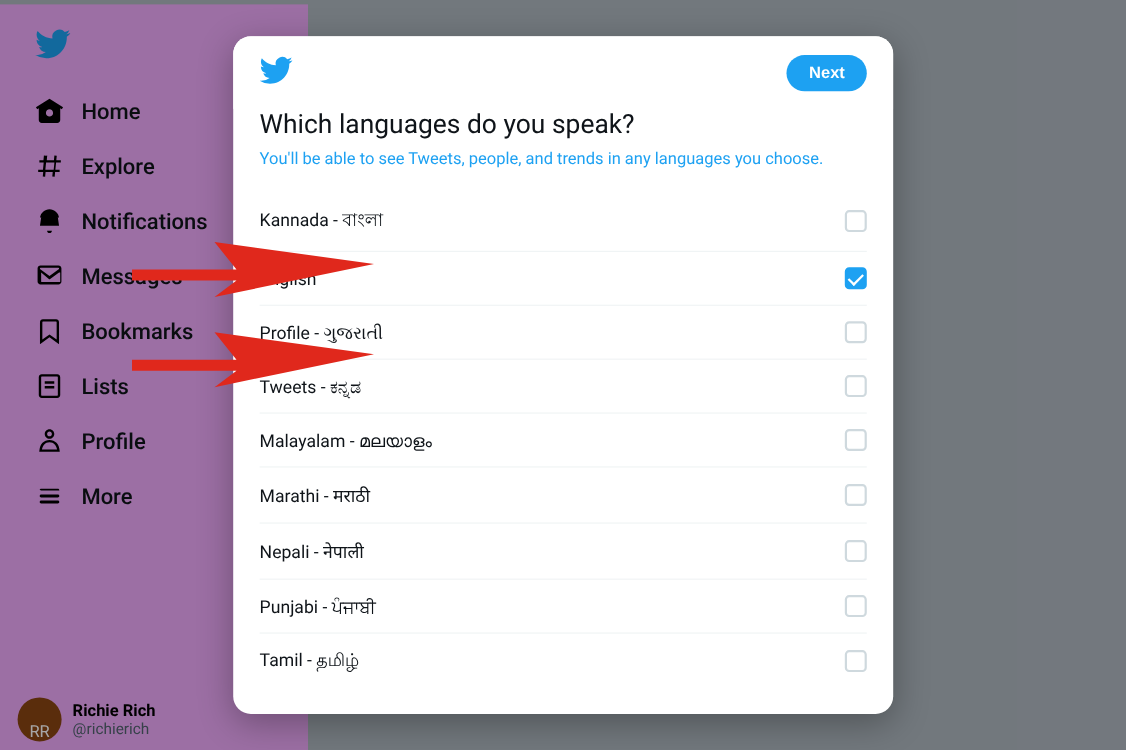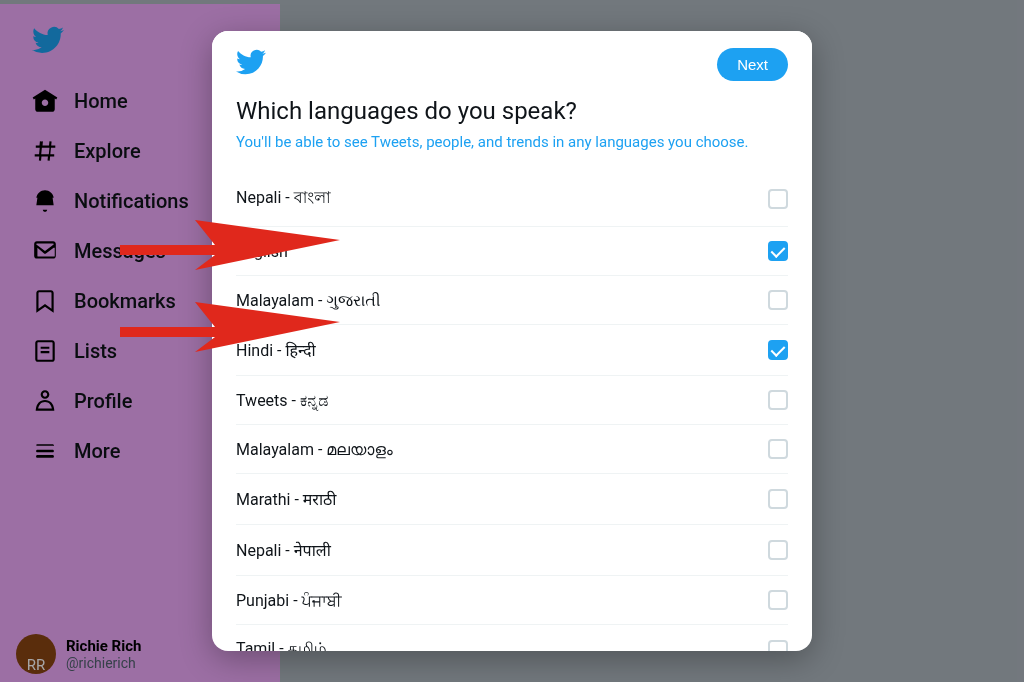--- a/index.html
+++ b/index.html
@@ -132,21 +132,21 @@
       fill: #1DA1F2;
     }
 
     .next-btn {
       background: #1DA1F2;
       color: #fff;
       border: none;
       border-radius: 9999px;
       padding: 8px 20px;
       font-size: 15px;
-      font-weight: 400;
+      font-weight: 700;
       cursor: pointer;
     }
 
     .modal-body {
       padding: 0 24px 24px;
     }
 
     .modal-title {
       font-size: 24px;
       font-weight: 400;
@@ -298,34 +298,30 @@
           <path d="M23.953 4.57a10 10 0 01-2.825.775 4.958 4.958 0 002.163-2.723c-.951.555-2.005.959-3.127 1.184a4.92 4.92 0 00-8.384 4.482C7.69 8.095 4.067 6.13 1.64 3.162a4.822 4.822 0 00-.666 2.475c0 1.71.87 3.213 2.188 4.096a4.904 4.904 0 01-2.228-.616v.06a4.923 4.923 0 003.946 4.827 4.996 4.996 0 01-2.212.085 4.936 4.936 0 004.604 3.417 9.867 9.867 0 01-6.102 2.105c-.39 0-.779-.023-1.17-.067a13.995 13.995 0 007.557 2.209c9.053 0 13.998-7.496 13.998-13.985 0-.21 0-.42-.015-.63A9.935 9.935 0 0024 4.59z"></path>
         </svg>
       </div>
       <button class="next-btn">Next</button>
     </div>
     <div class="modal-body">
       <h2 class="modal-title">Which languages do you speak?</h2>
       <p class="modal-subtitle">You'll be able to see Tweets, people, and trends in any languages you choose.</p>
       <div id="languages-container">
           <div class="lang-item">
-      <span class="lang-name">Nepali - বাংলা</span>
+      <span class="lang-name">Kannada - বাংলা</span>
       <div class="checkbox "></div>
     </div>
           <div class="lang-item">
       <span class="lang-name">English</span>
       <div class="checkbox checked"></div>
     </div>
           <div class="lang-item">
-      <span class="lang-name">Malayalam - ગુજરાતી</span>
-      <div class="checkbox "></div>
-    </div>
-          <div class="lang-item">
-      <span class="lang-name">Hindi - हिन्दी</span>
-      <div class="checkbox checked"></div>
+      <span class="lang-name">Profile - ગુજરાતી</span>
+      <div class="checkbox "></div>
     </div>
           <div class="lang-item">
       <span class="lang-name">Tweets - ಕನ್ನಡ</span>
       <div class="checkbox "></div>
     </div>
           <div class="lang-item">
       <span class="lang-name">Malayalam - മലയാളം</span>
       <div class="checkbox "></div>
     </div>
           <div class="lang-item">

